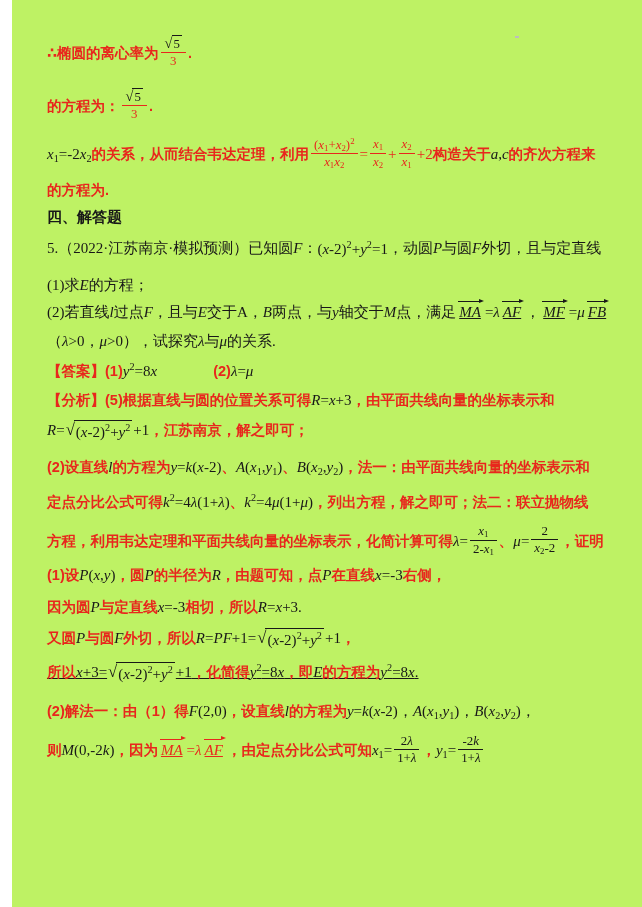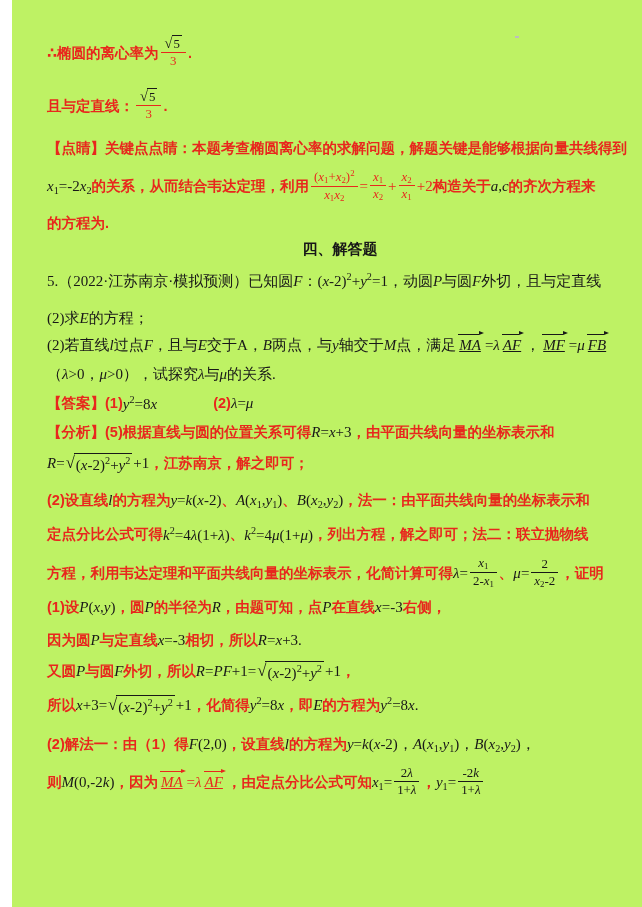--- a/index.html
+++ b/index.html
@@ -41,47 +41,46 @@
 </head>
 <body>
 
 <div class="page">
   <div class="stray"></div>
   <div class="content" id="doc">
       <div class="ln" style="margin-bottom: 16px;"><span class="t c-r">∴椭圆的离心率为</span><span class="frac mrun c-r"><span class="fn"><span class="sqrt mrun c-k">
               <span class="rad">√</span>
               <span class="bod"><span class="up">5</span></span>
             </span></span><span class="fd"><span class="up">3</span></span></span><span class="t c-r">.</span></div>
-      <div class="ln" style="margin-bottom: 10px;"><span class="t c-r">且与定直线：</span><span class="frac mrun c-r"><span class="fn"><span class="sqrt mrun c-k">
+      <div class="ln" style="margin-bottom: 10px;"><span class="t c-r">的方程为：</span><span class="frac mrun c-r"><span class="fn"><span class="sqrt mrun c-k">
               <span class="rad">√</span>
               <span class="bod"><span class="up">5</span></span>
             </span></span><span class="fd"><span class="up">3</span></span></span><span class="t c-r">.</span></div>
-      <div class="ln" style="margin-bottom: 8px;"><span class="t c-r">【点睛】关键点点睛：本题考查椭圆离心率的求解问题，解题关键是能够根据向量共线得到</span></div>
       <div class="ln" style="margin-bottom: 4px;"><span class="mrun c-k"><span class="it">x</span><span class="sb">1</span><span class="up">=-2</span><span class="it">x</span><span class="sb">2</span></span><span class="t c-r">的关系，从而结合韦达定理，利用</span><span class="frac mrun c-r"><span class="fn"><span class="up">(</span><span class="it">x</span><span class="sb">1</span><span class="up">+</span><span class="it">x</span><span class="sb">2</span><span class="up">)</span><span class="sp">2</span></span><span class="fd"><span class="it">x</span><span class="sb">1</span><span class="it">x</span><span class="sb">2</span></span></span><span class="mrun c-r"><span class="up">=</span></span><span class="frac mrun c-r"><span class="fn"><span class="it">x</span><span class="sb">1</span></span><span class="fd"><span class="it">x</span><span class="sb">2</span></span></span><span class="mrun c-r"><span class="up">+</span></span><span class="frac mrun c-r"><span class="fn"><span class="it">x</span><span class="sb">2</span></span><span class="fd"><span class="it">x</span><span class="sb">1</span></span></span><span class="mrun c-r"><span class="up">+2</span></span><span class="t c-r">构造关于</span><span class="mrun c-k"><span class="it">a</span><span class="up">,</span><span class="it">c</span></span><span class="t c-r">的齐次方程来</span></div>
       <div class="ln" style="margin-bottom: 2px;"><span class="t c-r">的方程为.</span></div>
-      <div class="ln bold" style="margin-bottom: 6px; text-align: center;"><span class="t c-k">四、解答题</span></div>
+      <div class="ln bold" style="margin-bottom: 6px;"><span class="t c-k">四、解答题</span></div>
       <div class="ln" style="margin-bottom: 12px;"><span class="t c-k">5.（2022·江苏南京·模拟预测）已知圆</span><span class="mrun c-k"><span class="it">F</span></span><span class="t c-k">：</span><span class="mrun c-k"><span class="up">(</span><span class="it">x</span><span class="up">-2)</span><span class="sp">2</span><span class="up">+</span><span class="it">y</span><span class="sp">2</span><span class="up">=1</span></span><span class="t c-k">，动圆</span><span class="mrun c-k"><span class="it">P</span></span><span class="t c-k">与圆</span><span class="mrun c-k"><span class="it">F</span></span><span class="t c-k">外切，且与定直线</span></div>
-      <div class="ln" style="margin-bottom: 2px;"><span class="t c-k">(2)求</span><span class="mrun c-k"><span class="it">E</span></span><span class="t c-k">的方程；</span></div>
+      <div class="ln" style="margin-bottom: 2px;"><span class="t c-k">(1)求</span><span class="mrun c-k"><span class="it">E</span></span><span class="t c-k">的方程；</span></div>
       <div class="ln" style="margin-bottom: 4px;"><span class="t c-k">(2)若直线</span><span class="mrun c-k"><span class="it">l</span></span><span class="t c-k">过点</span><span class="mrun c-k"><span class="it">F</span></span><span class="t c-k">，且与</span><span class="mrun c-k"><span class="it">E</span></span><span class="t c-k">交于A，</span><span class="mrun c-k"><span class="it">B</span></span><span class="t c-k">两点，与</span><span class="mrun c-k"><span class="it">y</span></span><span class="t c-k">轴交于</span><span class="mrun c-k"><span class="it">M</span></span><span class="t c-k">点，满足</span><span class="vec mrun c-k"><span class="it">MA</span></span><span class="mrun c-k"><span class="up">=</span><span class="it">λ</span></span><span class="vec mrun c-k"><span class="it">AF</span></span><span class="t c-k">，</span><span class="vec mrun c-k"><span class="it">MF</span></span><span class="mrun c-k"><span class="up">=</span><span class="it">μ</span></span><span class="vec mrun c-k"><span class="it">FB</span></span></div>
       <div class="ln" style="margin-bottom: 4px;"><span class="t c-k">（</span><span class="mrun c-k"><span class="it">λ</span><span class="up">&gt;0</span></span><span class="t c-k">，</span><span class="mrun c-k"><span class="it">μ</span><span class="up">&gt;0</span></span><span class="t c-k">），试探究</span><span class="mrun c-k"><span class="it">λ</span></span><span class="t c-k">与</span><span class="mrun c-k"><span class="it">μ</span></span><span class="t c-k">的关系.</span></div>
       <div class="ln" style="margin-bottom: 4px;"><span class="t c-r">【答案】(1)</span><span class="mrun c-k"><span class="it">y</span><span class="sp">2</span><span class="up">=8</span><span class="it">x</span></span><span class="spc" style="width: 56px;"></span><span class="t c-r">(2)</span><span class="mrun c-k"><span class="it">λ</span><span class="up">=</span><span class="it">μ</span></span></div>
       <div class="ln" style="margin-bottom: 6px;"><span class="t c-r">【分析】(5)根据直线与圆的位置关系可得</span><span class="mrun c-k"><span class="it">R</span><span class="up">=</span><span class="it">x</span><span class="up">+3</span></span><span class="t c-r">，由平面共线向量的坐标表示和</span></div>
       <div class="ln" style="margin-bottom: 10px;"><span class="mrun c-k"><span class="it">R</span><span class="up">=</span></span><span class="sqrt mrun c-k">
           <span class="rad">√</span>
           <span class="bod"><span class="up">(</span><span class="it">x</span><span class="up">-2)</span><span class="sp">2</span><span class="up">+</span><span class="it">y</span><span class="sp">2</span></span>
         </span><span class="mrun c-k"><span class="up">+1</span></span><span class="t c-r">，江苏南京，解之即可；</span></div>
       <div class="ln" style="margin-bottom: 8px;"><span class="t c-r">(2)设直线</span><span class="mrun c-k"><span class="it">l</span></span><span class="t c-r">的方程为</span><span class="mrun c-k"><span class="it">y</span><span class="up">=</span><span class="it">k</span><span class="up">(</span><span class="it">x</span><span class="up">-2)</span></span><span class="t c-r">、</span><span class="mrun c-k"><span class="it">A</span><span class="up">(</span><span class="it">x</span><span class="sb">1</span><span class="up">,</span><span class="it">y</span><span class="sb">1</span><span class="up">)</span></span><span class="t c-r">、</span><span class="mrun c-k"><span class="it">B</span><span class="up">(</span><span class="it">x</span><span class="sb">2</span><span class="up">,</span><span class="it">y</span><span class="sb">2</span><span class="up">)</span></span><span class="t c-r">，法一：由平面共线向量的坐标表示和</span></div>
       <div class="ln" style="margin-bottom: 8px;"><span class="t c-r">定点分比公式可得</span><span class="mrun c-k"><span class="it">k</span><span class="sp">2</span><span class="up">=4</span><span class="it">λ</span><span class="up">(1+</span><span class="it">λ</span><span class="up">)</span></span><span class="t c-r">、</span><span class="mrun c-k"><span class="it">k</span><span class="sp">2</span><span class="up">=4</span><span class="it">μ</span><span class="up">(1+</span><span class="it">μ</span><span class="up">)</span></span><span class="t c-r">，列出方程，解之即可；法二：联立抛物线</span></div>
       <div class="ln" style="margin-bottom: 2px;"><span class="t c-r">方程，利用韦达定理和平面共线向量的坐标表示，化简计算可得</span><span class="mrun c-k"><span class="it">λ</span><span class="up">=</span></span><span class="frac mrun c-k"><span class="fn"><span class="it">x</span><span class="sb">1</span></span><span class="fd"><span class="up">2-</span><span class="it">x</span><span class="sb">1</span></span></span><span class="t c-r">、</span><span class="mrun c-k"><span class="it">μ</span><span class="up">=</span></span><span class="frac mrun c-k"><span class="fn"><span class="up">2</span></span><span class="fd"><span class="it">x</span><span class="sb">2</span><span class="up">-2</span></span></span><span class="t c-r">，证明</span></div>
       <div class="ln" style="margin-bottom: 8px;"><span class="t c-r">(1)设</span><span class="mrun c-k"><span class="it">P</span><span class="up">(</span><span class="it">x</span><span class="up">,</span><span class="it">y</span><span class="up">)</span></span><span class="t c-r">，圆</span><span class="mrun c-k"><span class="it">P</span></span><span class="t c-r">的半径为</span><span class="mrun c-k"><span class="it">R</span></span><span class="t c-r">，由题可知，点</span><span class="mrun c-k"><span class="it">P</span></span><span class="t c-r">在直线</span><span class="mrun c-k"><span class="it">x</span><span class="up">=-3</span></span><span class="t c-r">右侧，</span></div>
       <div class="ln" style="margin-bottom: 6px;"><span class="t c-r">因为圆</span><span class="mrun c-k"><span class="it">P</span></span><span class="t c-r">与定直线</span><span class="mrun c-k"><span class="it">x</span><span class="up">=-3</span></span><span class="t c-r">相切，所以</span><span class="mrun c-k"><span class="it">R</span><span class="up">=</span><span class="it">x</span><span class="up">+3</span></span><span class="mrun c-k"><span class="up">.</span></span></div>
       <div class="ln" style="margin-bottom: 6px;"><span class="t c-r">又圆</span><span class="mrun c-k"><span class="it">P</span></span><span class="t c-r">与圆</span><span class="mrun c-k"><span class="it">F</span></span><span class="t c-r">外切，所以</span><span class="mrun c-k"><span class="it">R</span><span class="up">=</span><span class="it">PF</span><span class="up">+1=</span></span><span class="sqrt mrun c-k">
           <span class="rad">√</span>
           <span class="bod"><span class="up">(</span><span class="it">x</span><span class="up">-2)</span><span class="sp">2</span><span class="up">+</span><span class="it">y</span><span class="sp">2</span></span>
         </span><span class="mrun c-k"><span class="up">+1</span></span><span class="t c-r">，</span></div>
-      <div class="ln" style="margin-bottom: 12px;"><span class="t c-r">所以</span><span class="mrun c-k"><span class="it">x</span><span class="up">+3=</span></span><span class="sqrt mrun c-k">
+      <div class="ln" style="margin-bottom: 12px; text-decoration: underline;"><span class="t c-r">所以</span><span class="mrun c-k"><span class="it">x</span><span class="up">+3=</span></span><span class="sqrt mrun c-k">
           <span class="rad">√</span>
           <span class="bod"><span class="up">(</span><span class="it">x</span><span class="up">-2)</span><span class="sp">2</span><span class="up">+</span><span class="it">y</span><span class="sp">2</span></span>
         </span><span class="mrun c-k"><span class="up">+1</span></span><span class="t c-r">，化简得</span><span class="mrun c-k"><span class="it">y</span><span class="sp">2</span><span class="up">=8</span><span class="it">x</span></span><span class="t c-r">，即</span><span class="mrun c-k"><span class="it">E</span></span><span class="t c-r">的方程为</span><span class="mrun c-k"><span class="it">y</span><span class="sp">2</span><span class="up">=8</span><span class="it">x</span></span><span class="mrun c-k"><span class="up">.</span></span></div>
       <div class="ln" style="margin-bottom: 8px;"><span class="t c-r">(2)解法一：由（1）得</span><span class="mrun c-k"><span class="it">F</span><span class="up">(2,0)</span></span><span class="t c-r">，设直线</span><span class="mrun c-k"><span class="it">l</span></span><span class="t c-r">的方程为</span><span class="mrun c-k"><span class="it">y</span><span class="up">=</span><span class="it">k</span><span class="up">(</span><span class="it">x</span><span class="up">-2)</span></span><span class="t c-k">，</span><span class="mrun c-k"><span class="it">A</span><span class="up">(</span><span class="it">x</span><span class="sb">1</span><span class="up">,</span><span class="it">y</span><span class="sb">1</span><span class="up">)</span></span><span class="t c-k">，</span><span class="mrun c-k"><span class="it">B</span><span class="up">(</span><span class="it">x</span><span class="sb">2</span><span class="up">,</span><span class="it">y</span><span class="sb">2</span><span class="up">)</span></span><span class="t c-k">，</span></div>
       <div class="ln" style="margin-bottom: 0px;"><span class="t c-r">则</span><span class="mrun c-k"><span class="it">M</span><span class="up">(0,-2</span><span class="it">k</span><span class="up">)</span></span><span class="t c-r">，因为</span><span class="vec mrun c-r"><span class="it">MA</span></span><span class="mrun c-r"><span class="up">=</span><span class="it">λ</span></span><span class="vec mrun c-r"><span class="it">AF</span></span><span class="t c-r">，由定点分比公式可知</span><span class="mrun c-k"><span class="it">x</span><span class="sb">1</span><span class="up">=</span></span><span class="frac mrun c-k"><span class="fn"><span class="up">2</span><span class="it">λ</span></span><span class="fd"><span class="up">1+</span><span class="it">λ</span></span></span><span class="t c-r">，</span><span class="mrun c-k"><span class="it">y</span><span class="sb">1</span><span class="up">=</span></span><span class="frac mrun c-k"><span class="fn"><span class="up">-2</span><span class="it">k</span></span><span class="fd"><span class="up">1+</span><span class="it">λ</span></span></span></div>
     </div>
 </div>
 
 </body></html>

